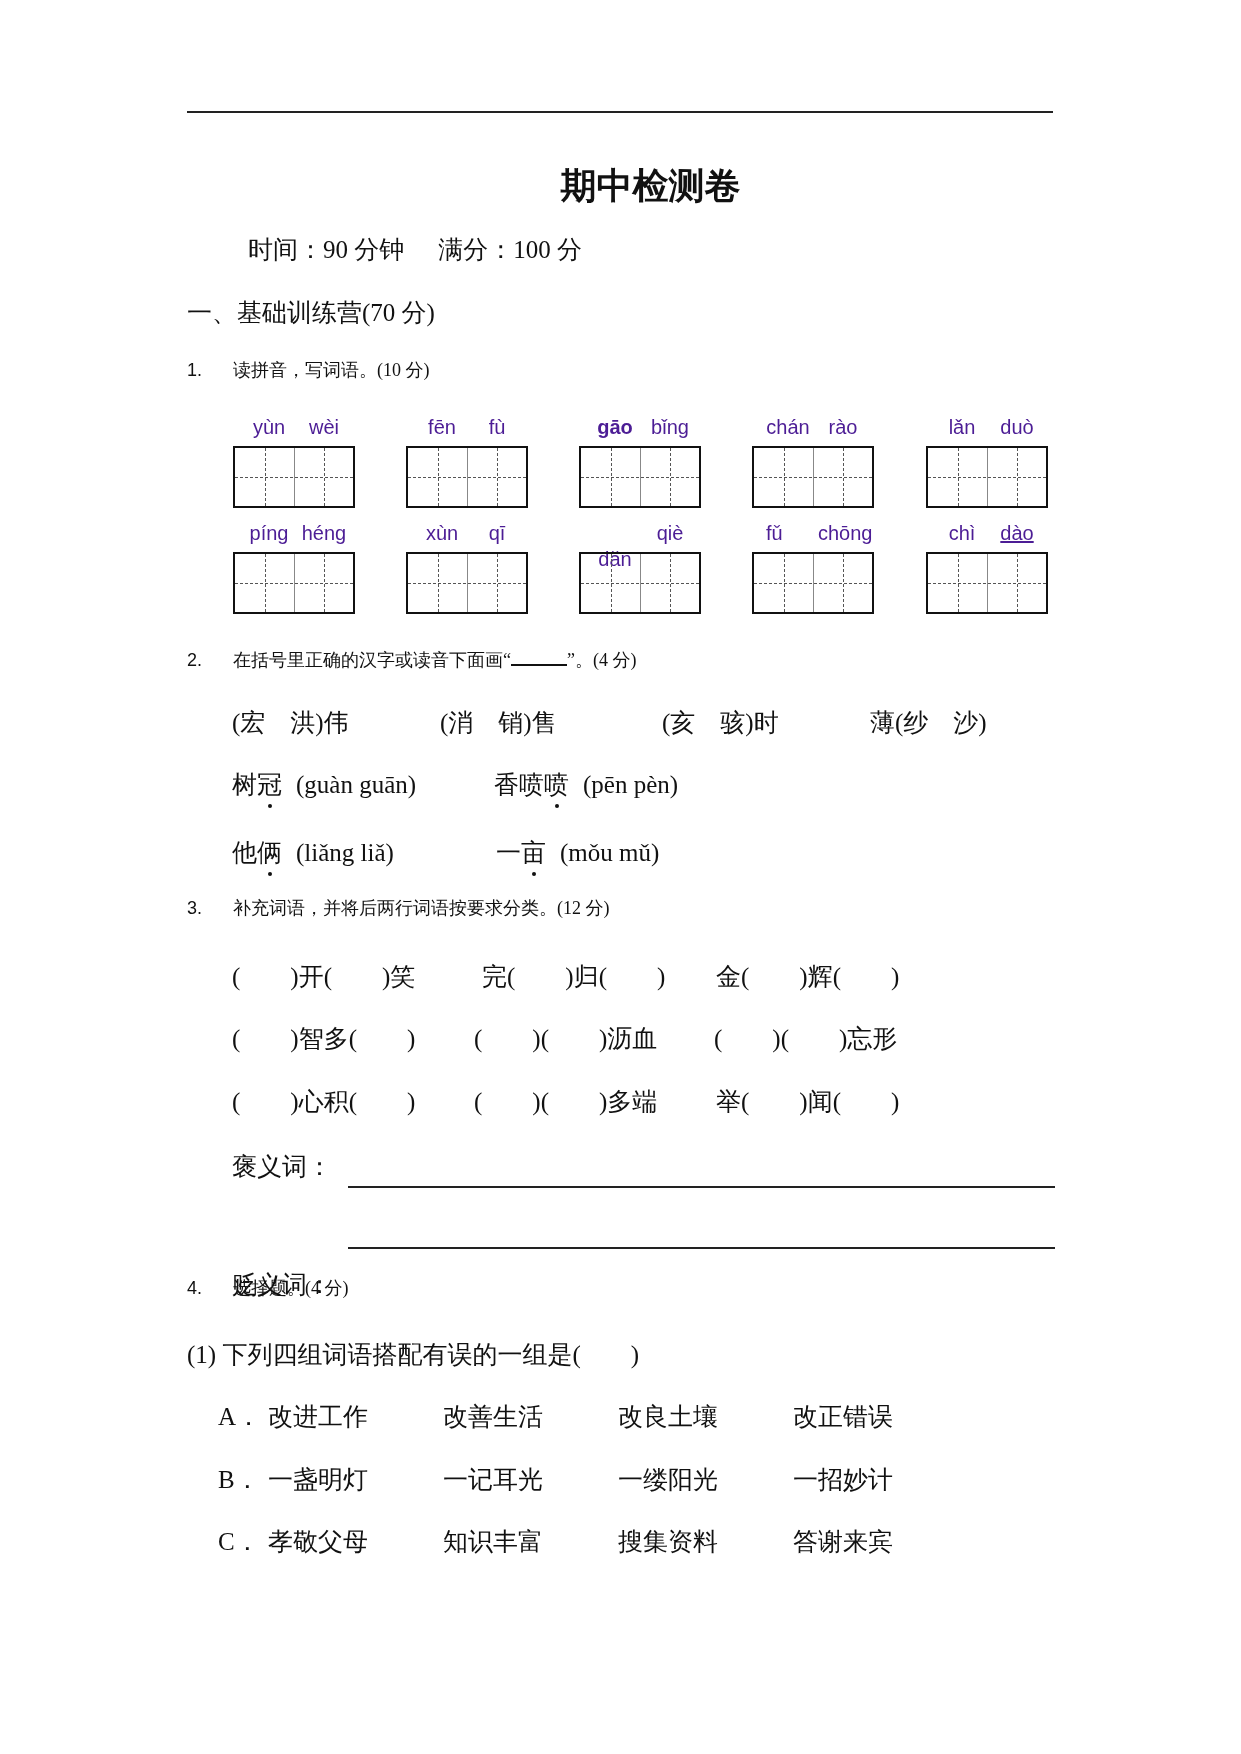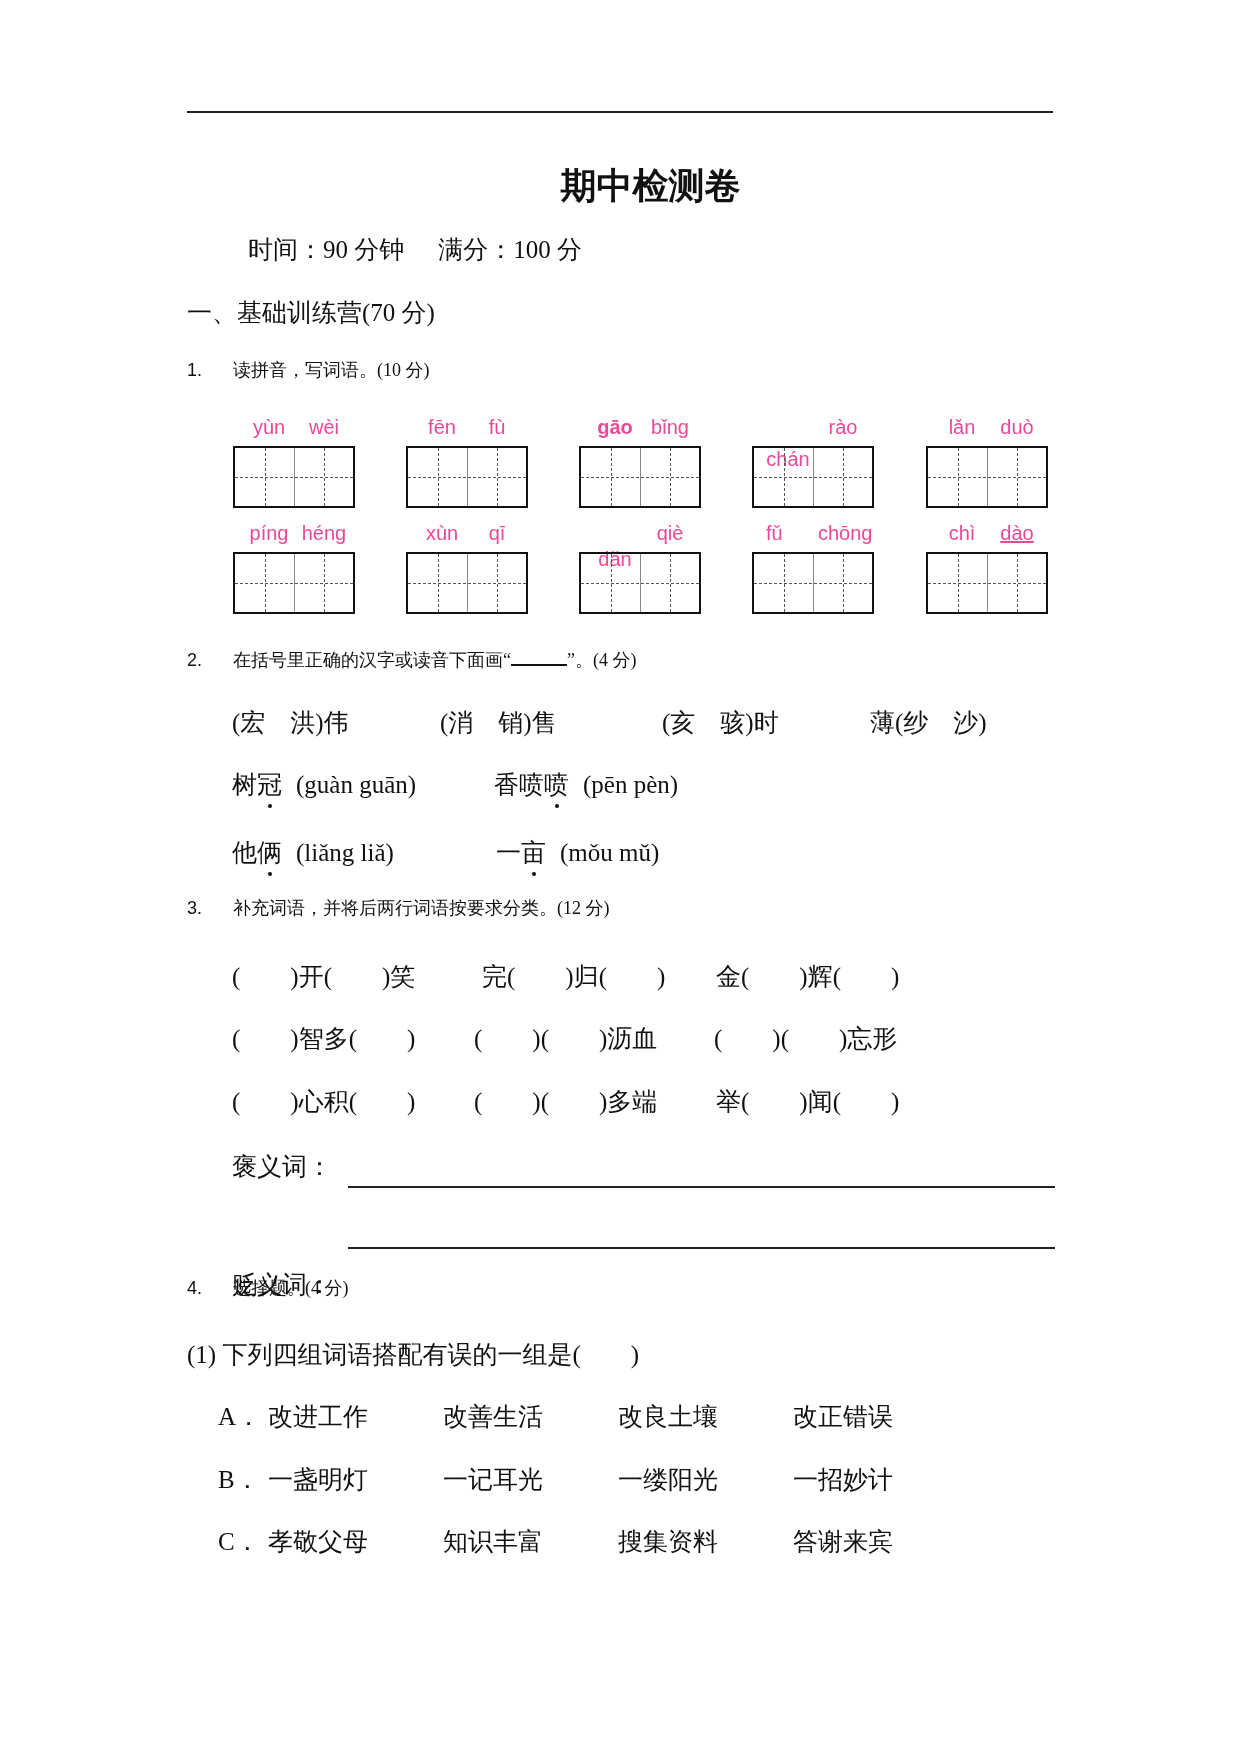--- a/index.html
+++ b/index.html
@@ -7,21 +7,21 @@
          font-family: "Liberation Serif", "DejaVu Serif", serif; color: #111; }
   .abs { position: absolute; white-space: nowrap; }
   .rule-top { position: absolute; left: 187px; top: 111px; width: 866px; height: 0; border-top: 2px solid #222; }
   .title { left: 0; width: 1241px; top: 162px; text-align: center; font-size: 36px; font-weight: bold;
            font-family: "DejaVu Sans", sans-serif; padding-left: 60px; box-sizing: border-box; }
   .meta { left: 248px; top: 233px; font-size: 25px; }
   .section { left: 187px; top: 296px; font-size: 25px; }
   .q { left: 187px; font-size: 18px; }
   .q .num { font-family: "Liberation Sans", sans-serif; display: inline-block; width: 46px; }
   .line { font-size: 25px; }
-  .pinyin { font-family: "Liberation Sans", "DejaVu Sans", sans-serif; font-size: 20px; color: #ec4899; }
+  .pinyin { font-family: "Liberation Sans", "DejaVu Sans", sans-serif; font-size: 20px; color: #4c1d95; }
   .box { position: absolute; width: 122px; height: 62px; border: 2.5px solid #111; box-sizing: border-box; }
   .box .mid { position: absolute; left: 50%; top: 0; bottom: 0; border-left: 1.5px solid #888; }
   .box .hdash { position: absolute; left: 0; right: 0; top: 50%; border-top: 1.5px dashed #555; }
   .box .vd1 { position: absolute; left: 25%; top: 0; bottom: 0; border-left: 1.5px dashed #555; }
   .box .vd2 { position: absolute; left: 75%; top: 0; bottom: 0; border-left: 1.5px dashed #555; }
   .dotted-char { position: relative; }
   .dotted-char::after { content: ""; position: absolute; left: 50%; bottom: -10px; width: 4px; height: 4px;
                         margin-left: -2px; border-radius: 50%; background: #111; }
   .fill-line { position: absolute; height: 0; border-top: 2.5px solid #222; }
   .blank-u { display: inline-block; width: 56px; border-bottom: 2px solid #111; height: 20px; vertical-align: baseline; }
@@ -60,21 +60,21 @@
       <div class="hdash"></div>
     </div>
     <div class="abs pinyin" style="left: 593px; top: 416px; width: 44px; text-align: center; font-weight: bold;">gāo</div>
     <div class="abs pinyin" style="left: 645px; top: 416px; width: 50px; text-align: center;">bǐng</div>
     <div class="box" style="left: 579px; top: 446px;">
       <div class="vd1"></div>
       <div class="mid"></div>
       <div class="vd2"></div>
       <div class="hdash"></div>
     </div>
-    <div class="abs pinyin" style="left: 766px; top: 416px; width: 44px; text-align: center; margin-top: 32px;">chán</div>
+    <div class="abs pinyin" style="left: 766px; top: 416px; width: 44px; text-align: center;">chán</div>
     <div class="abs pinyin" style="left: 818px; top: 416px; width: 50px; text-align: center;">rào</div>
     <div class="box" style="left: 752px; top: 446px;">
       <div class="vd1"></div>
       <div class="mid"></div>
       <div class="vd2"></div>
       <div class="hdash"></div>
     </div>
     <div class="abs pinyin" style="left: 940px; top: 416px; width: 44px; text-align: center;">lǎn</div>
     <div class="abs pinyin" style="left: 992px; top: 416px; width: 50px; text-align: center;">duò</div>
     <div class="box" style="left: 926px; top: 446px;">

